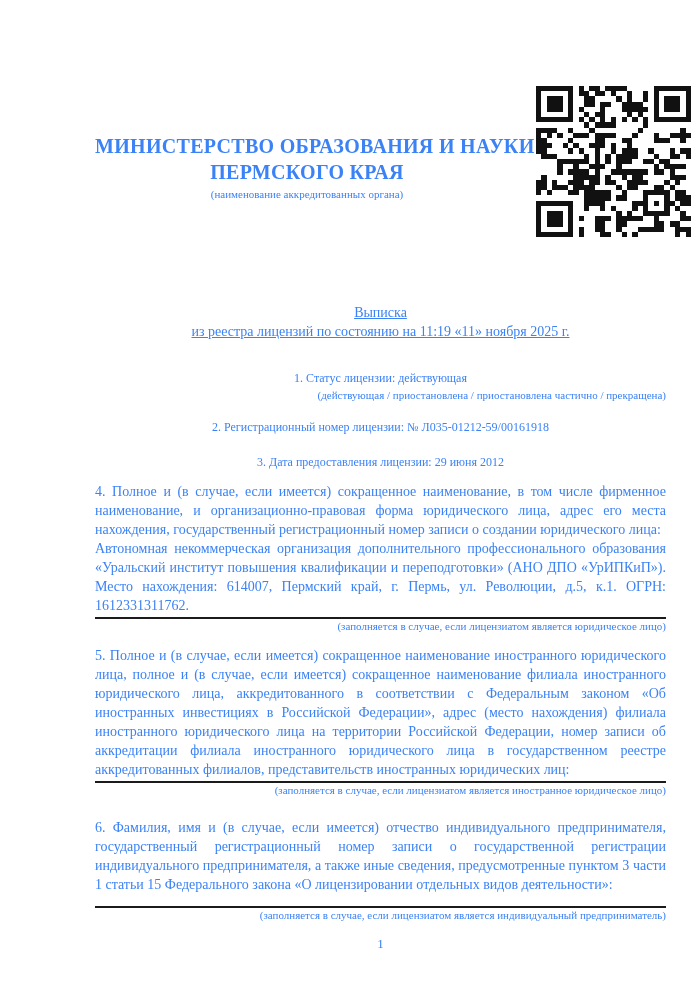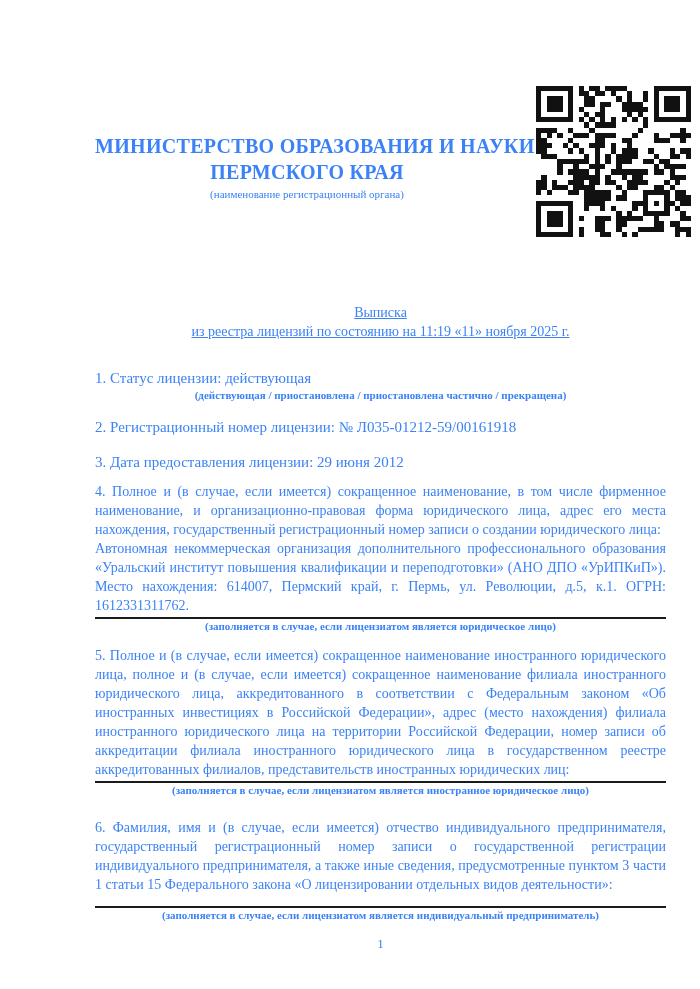--- a/index.html
+++ b/index.html
@@ -49,37 +49,37 @@
   .title-block {
     margin-top: 102px;
     text-align: center;
     font-size: 14px;
     line-height: 19px;
     text-decoration: underline;
   }
   
   .item { width: 571px; }
   .line {
-    font-size: 15px;
+    font-size: 12px;
     line-height: 19px;
     margin: 0;
+    text-align: center;
   }
   .para {
     font-size: 14px;
     line-height: 19px;
     margin: 0;
     text-align: justify;
     text-align-last: left;
     font-family: Liberation Serif, serif;
   }
   .caption {
     font-size: 11px;
     line-height: 15px;
-    text-align: center;
-    font-weight: bold;
+    text-align: right;
   }
   .rule {
     border: none;
     border-top: 2px solid #1b1b1b;
     margin: 2px 0 0 0;
     width: 571px;
     height: 0;
   }
   .s1 { margin-top: 28px; }
   .s2 { margin-top: 15px; }
@@ -506,21 +506,21 @@
         <rect x="16" y="28" width="1" height="1"></rect>
         <rect x="18" y="28" width="1" height="1"></rect>
         <rect x="26" y="28" width="1" height="1"></rect>
         <rect x="28" y="28" width="1" height="1"></rect>
       </svg>
   </div>
 
   <header class="ministry-block">
     <div class="ministry-line">МИНИСТЕРСТВО ОБРАЗОВАНИЯ И НАУКИ</div>
     <div class="ministry-line">ПЕРМСКОГО КРАЯ</div>
-    <div class="ministry-caption">(наименование регистрационный органа)</div>
+    <div class="ministry-caption">(наименование аккредитованных органа)</div>
   </header>
 
   <section class="title-block">
     <div>Выписка</div>
     <div>из реестра лицензий по состоянию на 11:19 «11» ноября 2025 г.</div>
   </section>
 
   <section class="item s1">
     <p class="line">1. Статус лицензии: действующая</p>
     <div class="caption">(действующая / приостановлена / приостановлена частично / прекращена)</div>

